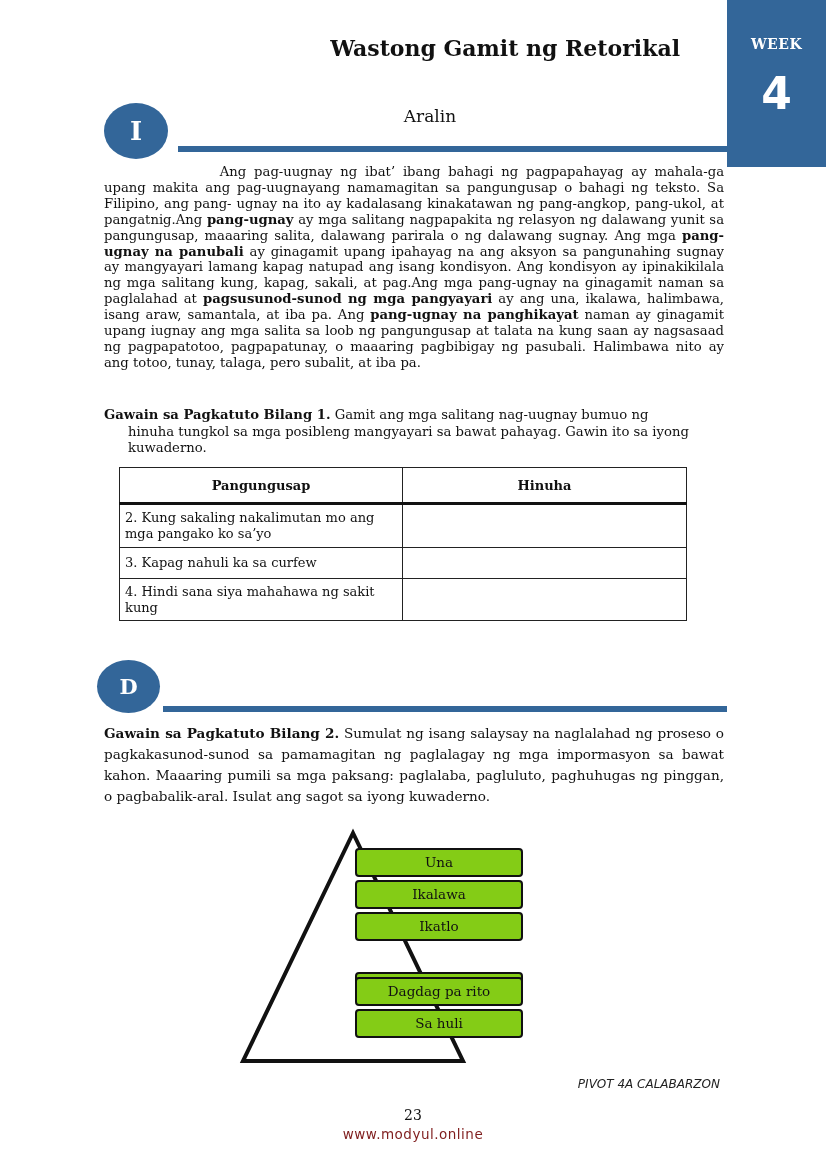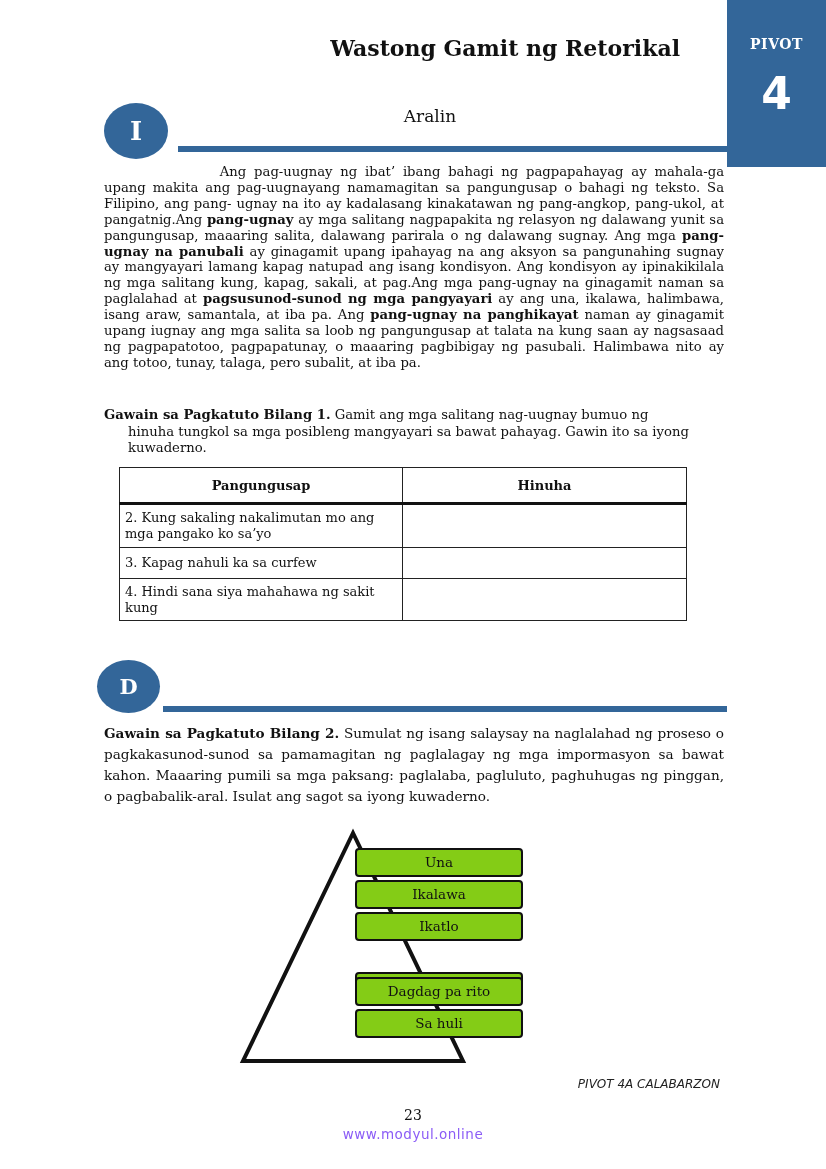--- a/index.html
+++ b/index.html
@@ -45,27 +45,27 @@
   .task2 { left: 104px; top: 723px; width: 620px; font-size: 13.6px; line-height: 21px; text-align: justify; }
 
   .pyramid { left: 230px; top: 825px; width: 310px; height: 245px; }
   .step { position: absolute; left: 355px; width: 164px; height: 25px; border: 2.5px solid #111;
           border-radius: 4px; background: #84cc16; text-align: center; font-size: 13.5px; line-height: 25px; }
 
   .footer-src { left: 540px; top: 1077px; width: 180px; text-align: right; font-style: italic;
                 font-family: "DejaVu Sans", sans-serif; font-size: 12px; color: #222; }
   .page-num { left: 380px; top: 1107px; width: 66px; text-align: center; font-size: 14px; }
   .watermark { left: 300px; top: 1126px; width: 226px; text-align: center; font-size: 13.5px;
-               color: #8b5cf6; font-family: "DejaVu Sans", sans-serif; letter-spacing: 0.5px; }
+               color: #7f1d1d; font-family: "DejaVu Sans", sans-serif; letter-spacing: 0.5px; }
 </style>
 </head>
 <body>
 
 <div class="abs week-tab"></div>
-<div class="abs week-label">PIVOT</div>
+<div class="abs week-label">WEEK</div>
 <div class="abs week-num">4</div>
 
 <div class="abs title">
   <div>Wastong Gamit ng Retorikal</div>
 </div>
 <div class="abs subtitle">Aralin</div>
 
 <div class="abs circle circle-i">
   <span>I</span>
 </div>

